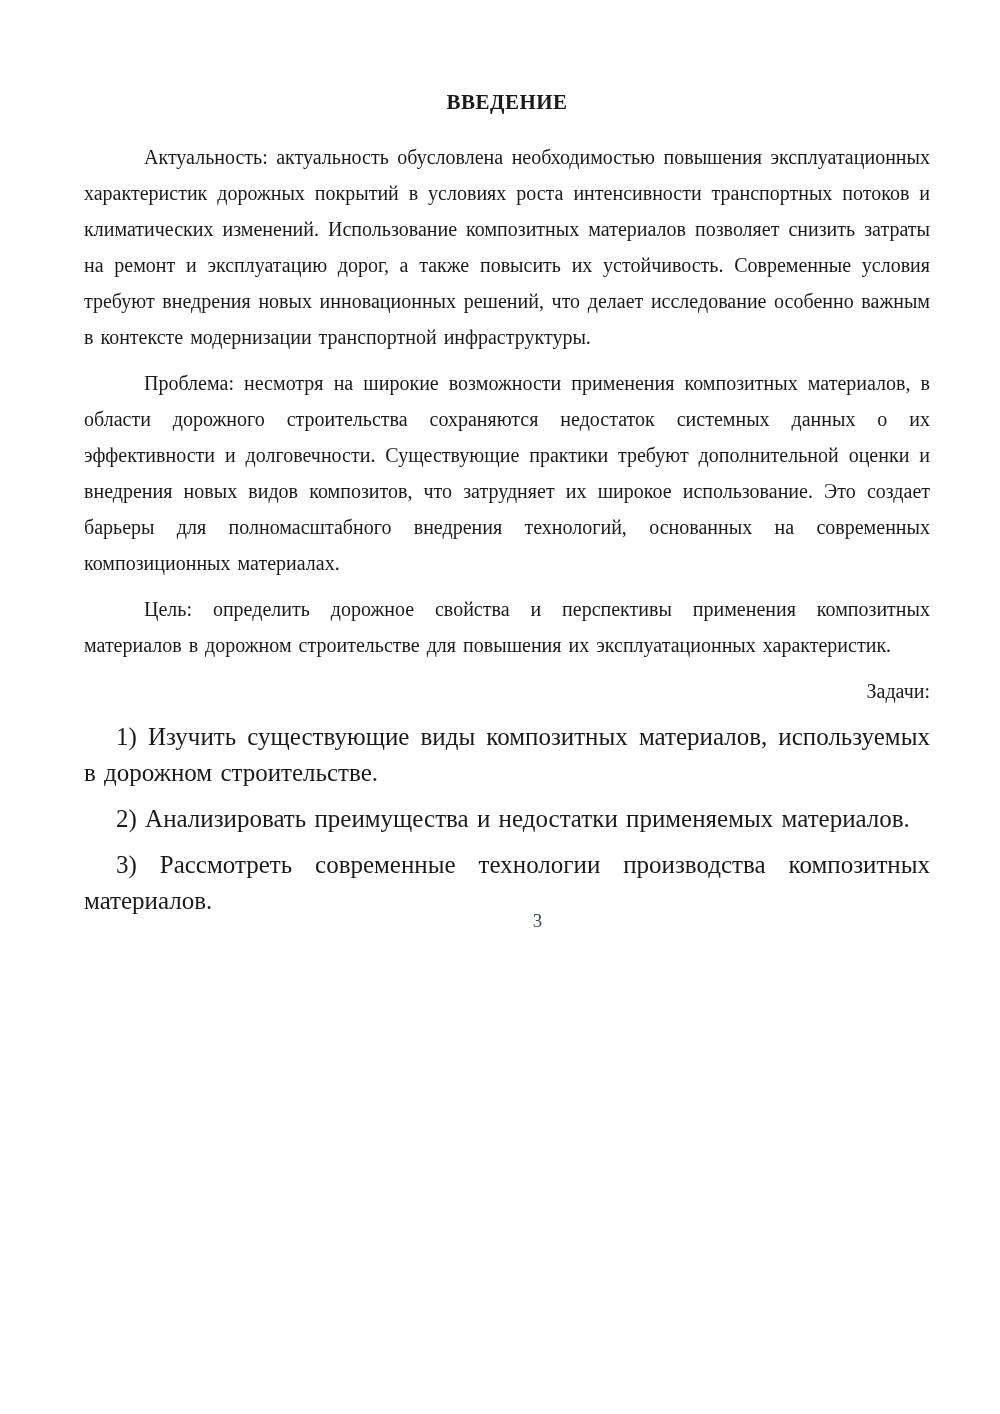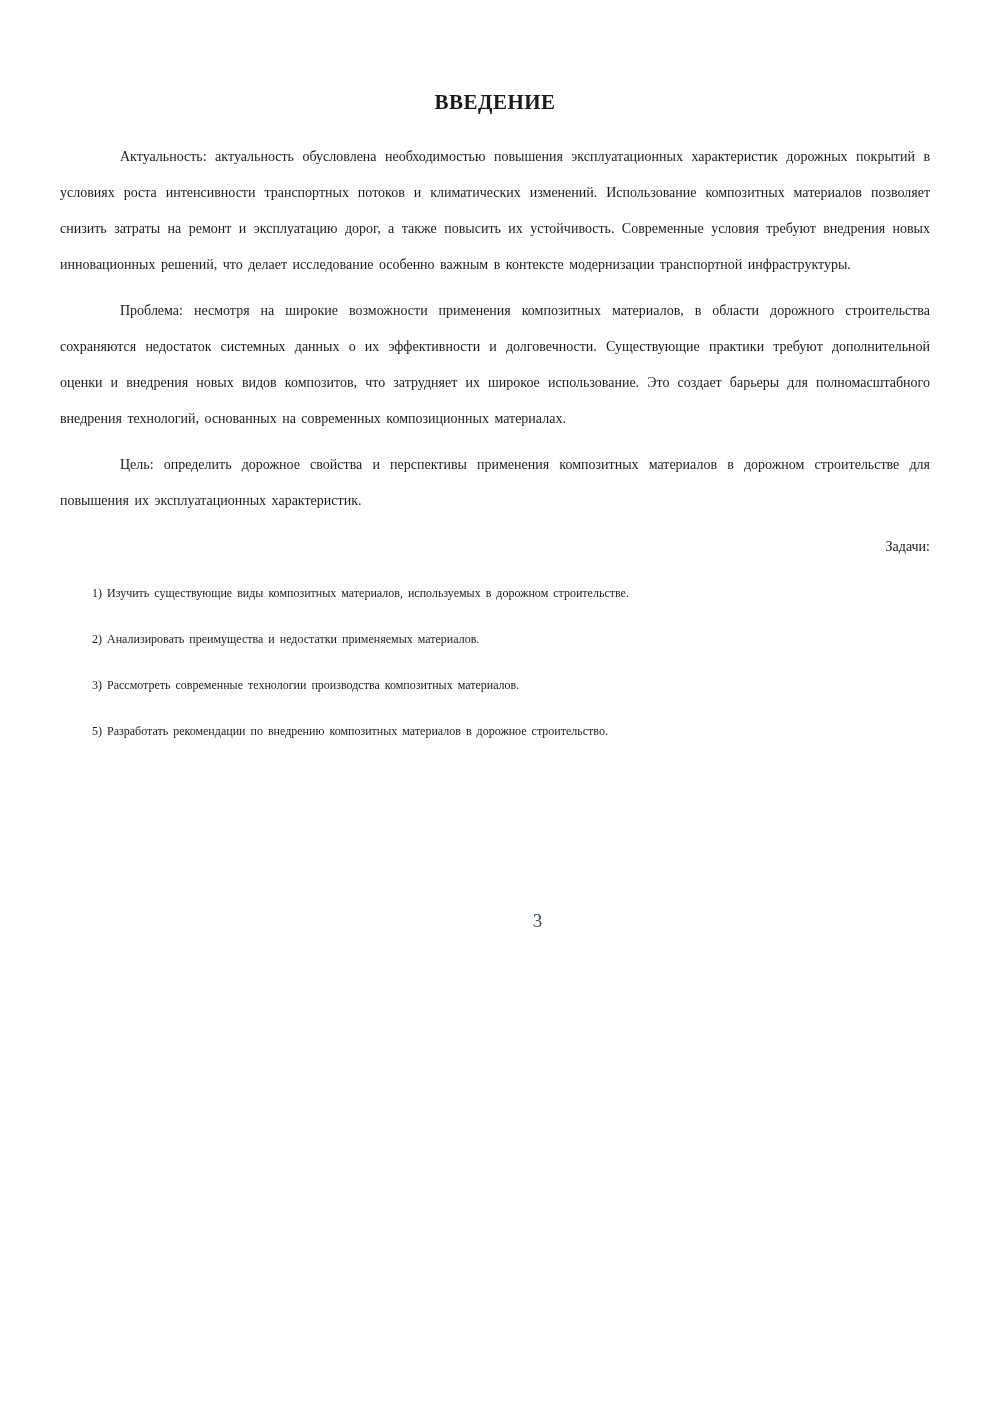--- a/index.html
+++ b/index.html
@@ -6,45 +6,45 @@
     margin: 0;
     padding: 0;
     background: #ffffff;
   }
   .page {
     position: relative;
     width: 1000px;
     height: 990px;
     background: #ffffff;
     box-sizing: border-box;
-    padding: 90px 70px 0 60px;
+    padding: 90px 70px 0 84px;
     font-family: "Liberation Serif", "DejaVu Serif", serif;
     color: #1a1a1a;
     overflow: hidden;
   }
   .doc-title {
     font-size: 21px;
     font-weight: bold;
     text-align: center;
     margin: 0 0 24px 0;
     letter-spacing: 0.5px;
   }
   .para {
-    font-size: 14px;
+    font-size: 20px;
     line-height: 36px;
     text-align: justify;
     text-indent: 60px;
     margin: 0 0 10px 0;
     word-spacing: 2px;
   }
   .para.no-justify {
     text-align: right;
   }
   .list-item {
-    font-size: 12px;
+    font-size: 25px;
     line-height: 36px;
     text-align: justify;
     text-indent: 32px;
     margin: 0 0 10px 0;
     word-spacing: 2px;
   }
   .page-number {
     position: absolute;
     bottom: 58px;
     left: 145px;
@@ -69,17 +69,16 @@
 
   <p class="para no-justify">Задачи:</p>
 
   <p class="list-item">1) Изучить существующие виды композитных материалов, используемых в дорожном строительстве.</p>
 
   <p class="list-item">2) Анализировать преимущества и недостатки применяемых материалов.</p>
 
   <p class="list-item">3) Рассмотреть современные технологии производства композитных материалов.</p>
 
 
-  <p class="list-item">5) Разработать рекомендации по внедрению композитных материалов в дорожное строительство.</p>
 
   <div class="page-number">3</div>
 
 </div>
 
 </body></html>

